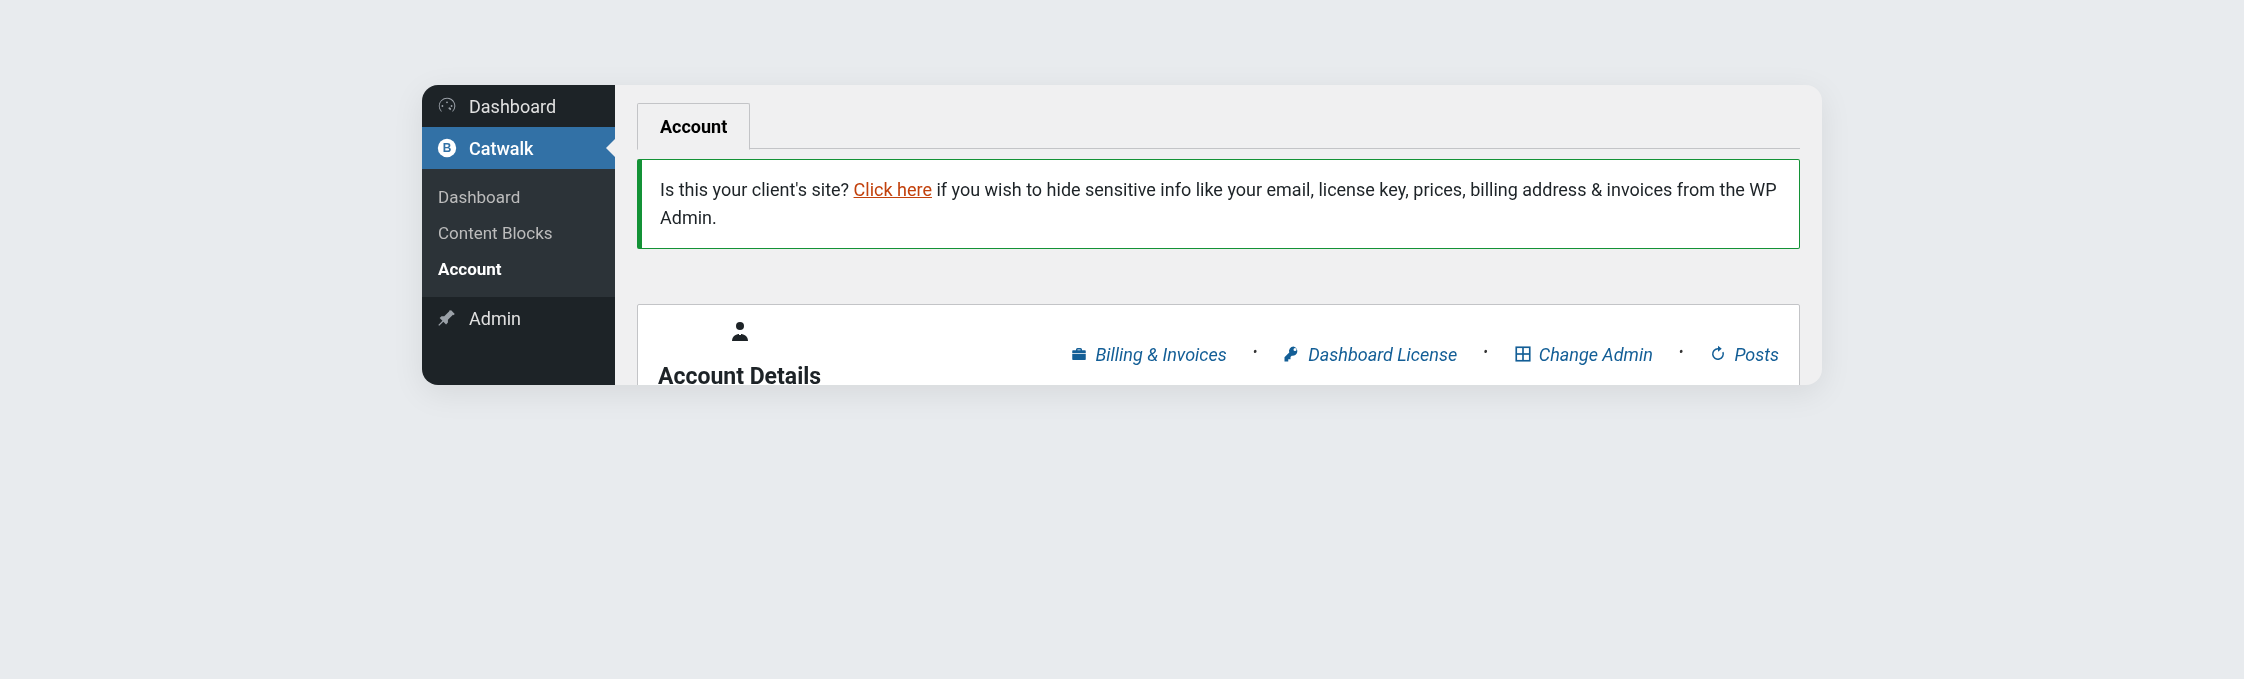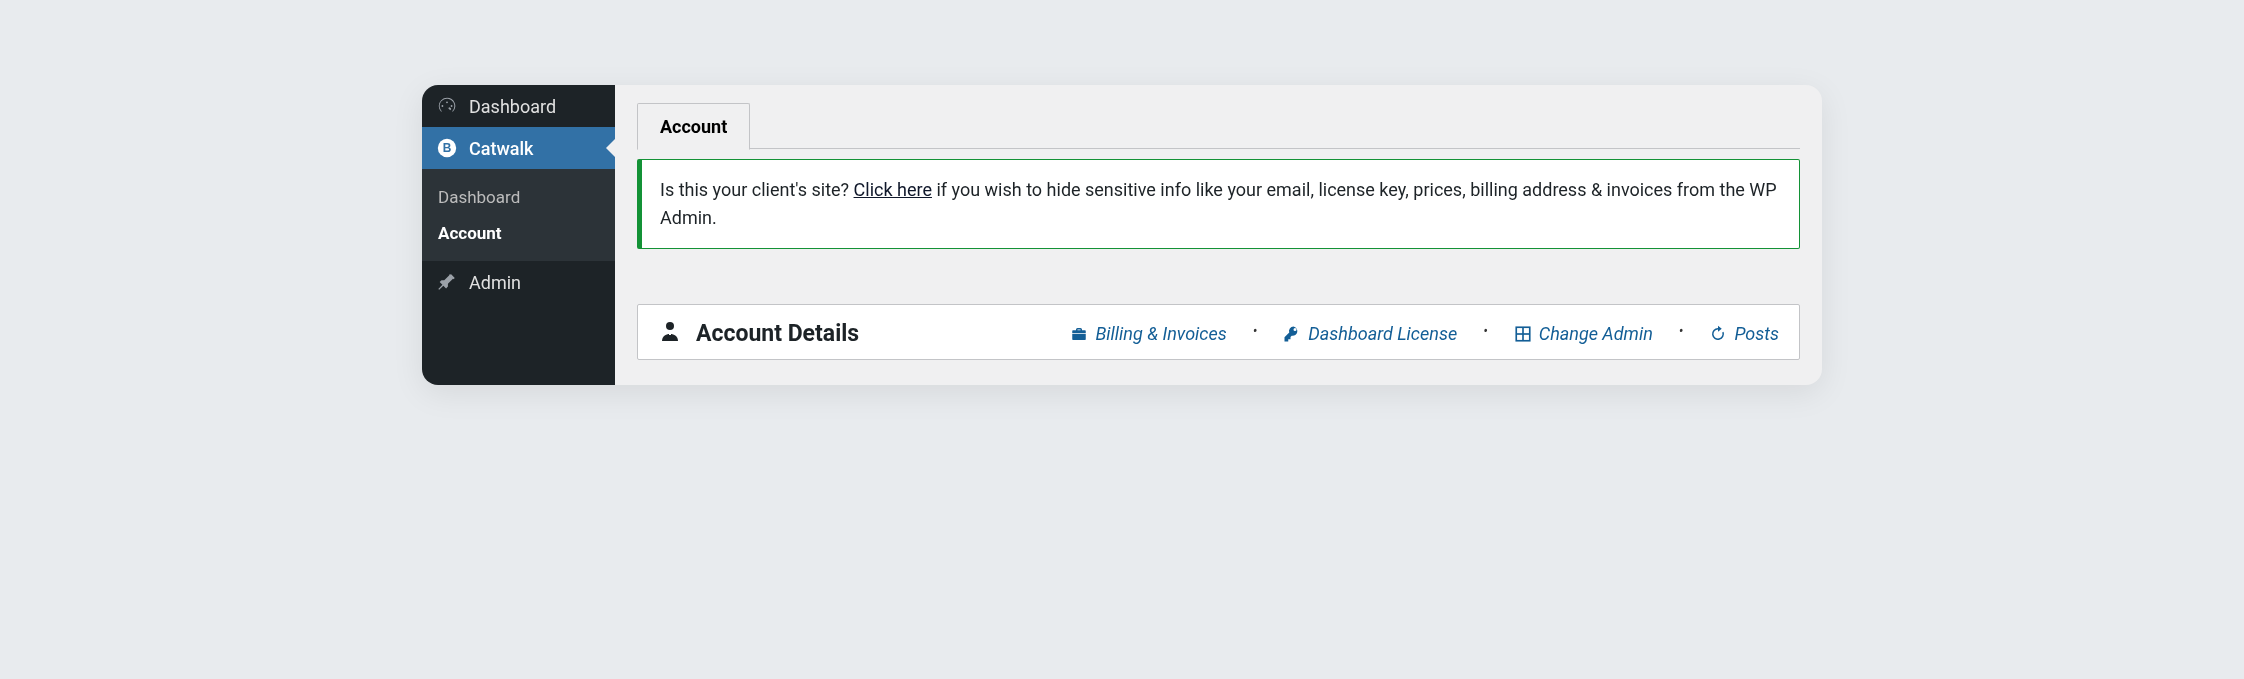--- a/index.html
+++ b/index.html
@@ -97,38 +97,39 @@
     .notice {
       background: #fff;
       border: 1px solid #139236;
       border-left: 5px solid #139236;
       padding: 16px 18px;
       font-size: 18px;
       color: #1d2327;
       line-height: 1.55;
       border-radius: 2px;
     }
-    .notice a { color: #0f172a; }
+    .notice a { color: #c2410c; }
     .panel {
       background: #fff;
       border: 1px solid #c3c4c7;
       border-radius: 2px;
       margin-top: 55px;
       padding: 14px 20px 10px 20px;
       display: flex;
       align-items: center;
       justify-content: space-between;
     }
     .panel-title {
       display: flex;
       align-items: center;
       gap: 14px;
       font-size: 23px;
       font-weight: 700;
       color: #1d2327;
+      flex-direction: column;
     }
     .panel-actions {
       display: flex;
       align-items: flex-start;
       gap: 26px;
       font-size: 18px;
       font-style: italic;
     }
     .panel-action {
       color: #135e96;
@@ -162,20 +163,23 @@
             <circle cx="12" cy="12" r="10" fill="#fff"></circle>
             <text x="12" y="16" text-anchor="middle" font-size="13" font-weight="700" fill="#3271a6" font-family="Arial">B</text>
           </svg>
       </span>
       <span>Catwalk</span>
     </div>
 
     <div class="sidebar-subitems">
       <div class="sidebar-subitem">
         <span>Dashboard</span>
+      </div>
+      <div class="sidebar-subitem">
+        <span>Content Blocks</span>
       </div>
       <div class="sidebar-subitem current">
         <span>Account</span>
       </div>
     </div>
 
     <div class="sidebar-item top-level">
       <span class="sidebar-icon">
         <svg viewBox="0 0 24 24" width="22" height="22" fill="#9ba1a8">
             <path d="m16.5 3.5 4 4-1.5 1.5-.5-.5-5.5 5.5v3l-2 2-3-3-4.5 4.5-1-1L7 15l-3-3 2-2h3l5.5-5.5-.5-.5Z"></path>

